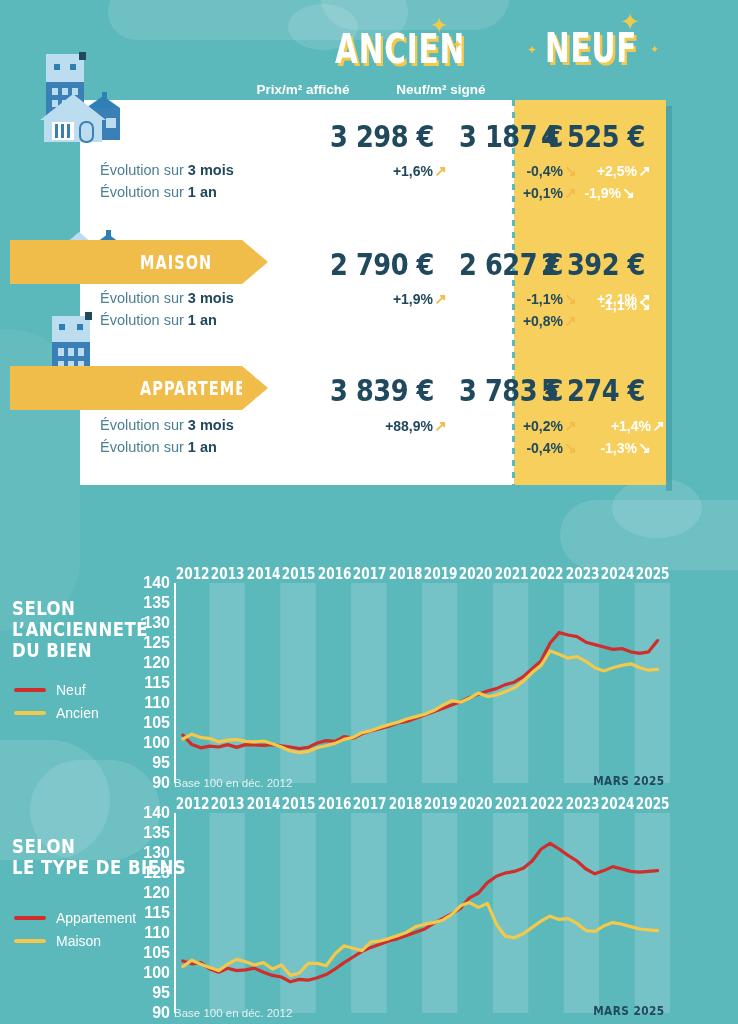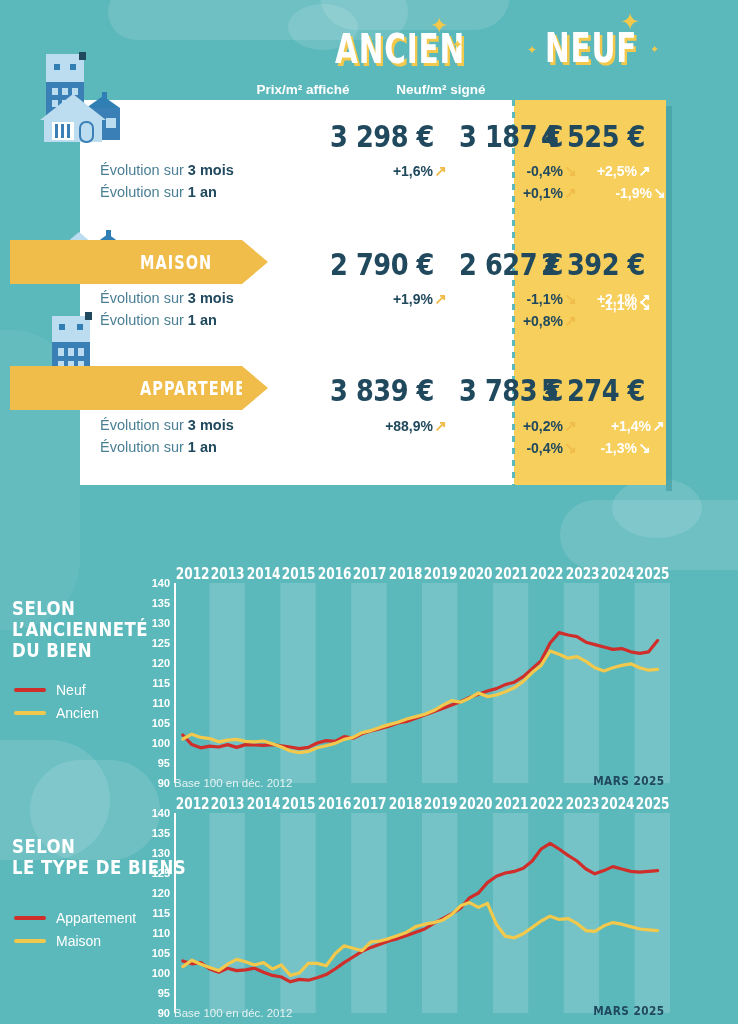--- a/index.html
+++ b/index.html
@@ -109,21 +109,21 @@
   .legend{position:absolute;}
   .legend .row{display:flex;align-items:center;margin-bottom:7px;}
   .legend .sw{width:32px;height:4px;border-radius:2px;margin-right:10px;}
   .legend .lb{color:#ffffff;font-size:14px;}
 
   .chart{position:absolute;}
   .chart .yrs{position:absolute;left:0;top:0;display:flex;}
   .chart .yrs span{color:#ffffff;font-weight:bold;font-size:15px;text-align:center;
     font-family:"DejaVu Sans Condensed","Liberation Sans",sans-serif;transform:scaleX(.9);}
   .chart .ylabs{position:absolute;}
-  .chart .ylabs div{position:absolute;right:0;color:#ffffff;font-weight:bold;font-size:11px;
+  .chart .ylabs div{position:absolute;right:0;color:#ffffff;font-weight:bold;font-size:16px;
     transform:translateY(-50%);white-space:nowrap;}
   .caption{position:absolute;color:#e6f3f3;font-size:11.5px;}
   .stamp{position:absolute;color:#21495e;font-weight:bold;font-size:13px;letter-spacing:.5px;
     font-family:"DejaVu Sans Condensed","Liberation Sans",sans-serif;transform:scaleX(.9);}
 </style>
 </head>
 <body>
 
 <div class="root">
 
@@ -240,21 +240,21 @@
     </div>
     <div class="pct dark" style="left:354px;top:62px;width:144px;">
       <span>-0,4%</span><span class="arr dn">↘</span>
     </div>
     <div class="pct dark" style="left:354px;top:84px;width:144px;">
       <span>+0,1%</span><span class="arr up">↗</span>
     </div>
     <div class="pct light" style="left:440px;top:62px;width:132px;">
       <span>+2,5%</span><span class="arr">↗</span>
     </div>
-    <div class="pct light" style="left:455px;top:84px;width:132px;">
+    <div class="pct light" style="left:424px;top:84px;width:132px;">
       <span>-1,9%</span><span class="arr">↘</span>
     </div>
 
     <div class="banner b1">
       <span class="lbl">MAISON</span>
       <span class="bl"></span>
     </div>
     <div class="price" style="left:236px;top:146px;width:132px;">2 790 €</div>
     <div class="price" style="left:366px;top:146px;width:130px;">2 627 €</div>
     <div class="price" style="left:440px;top:146px;width:146px;">2 392 €</div>

